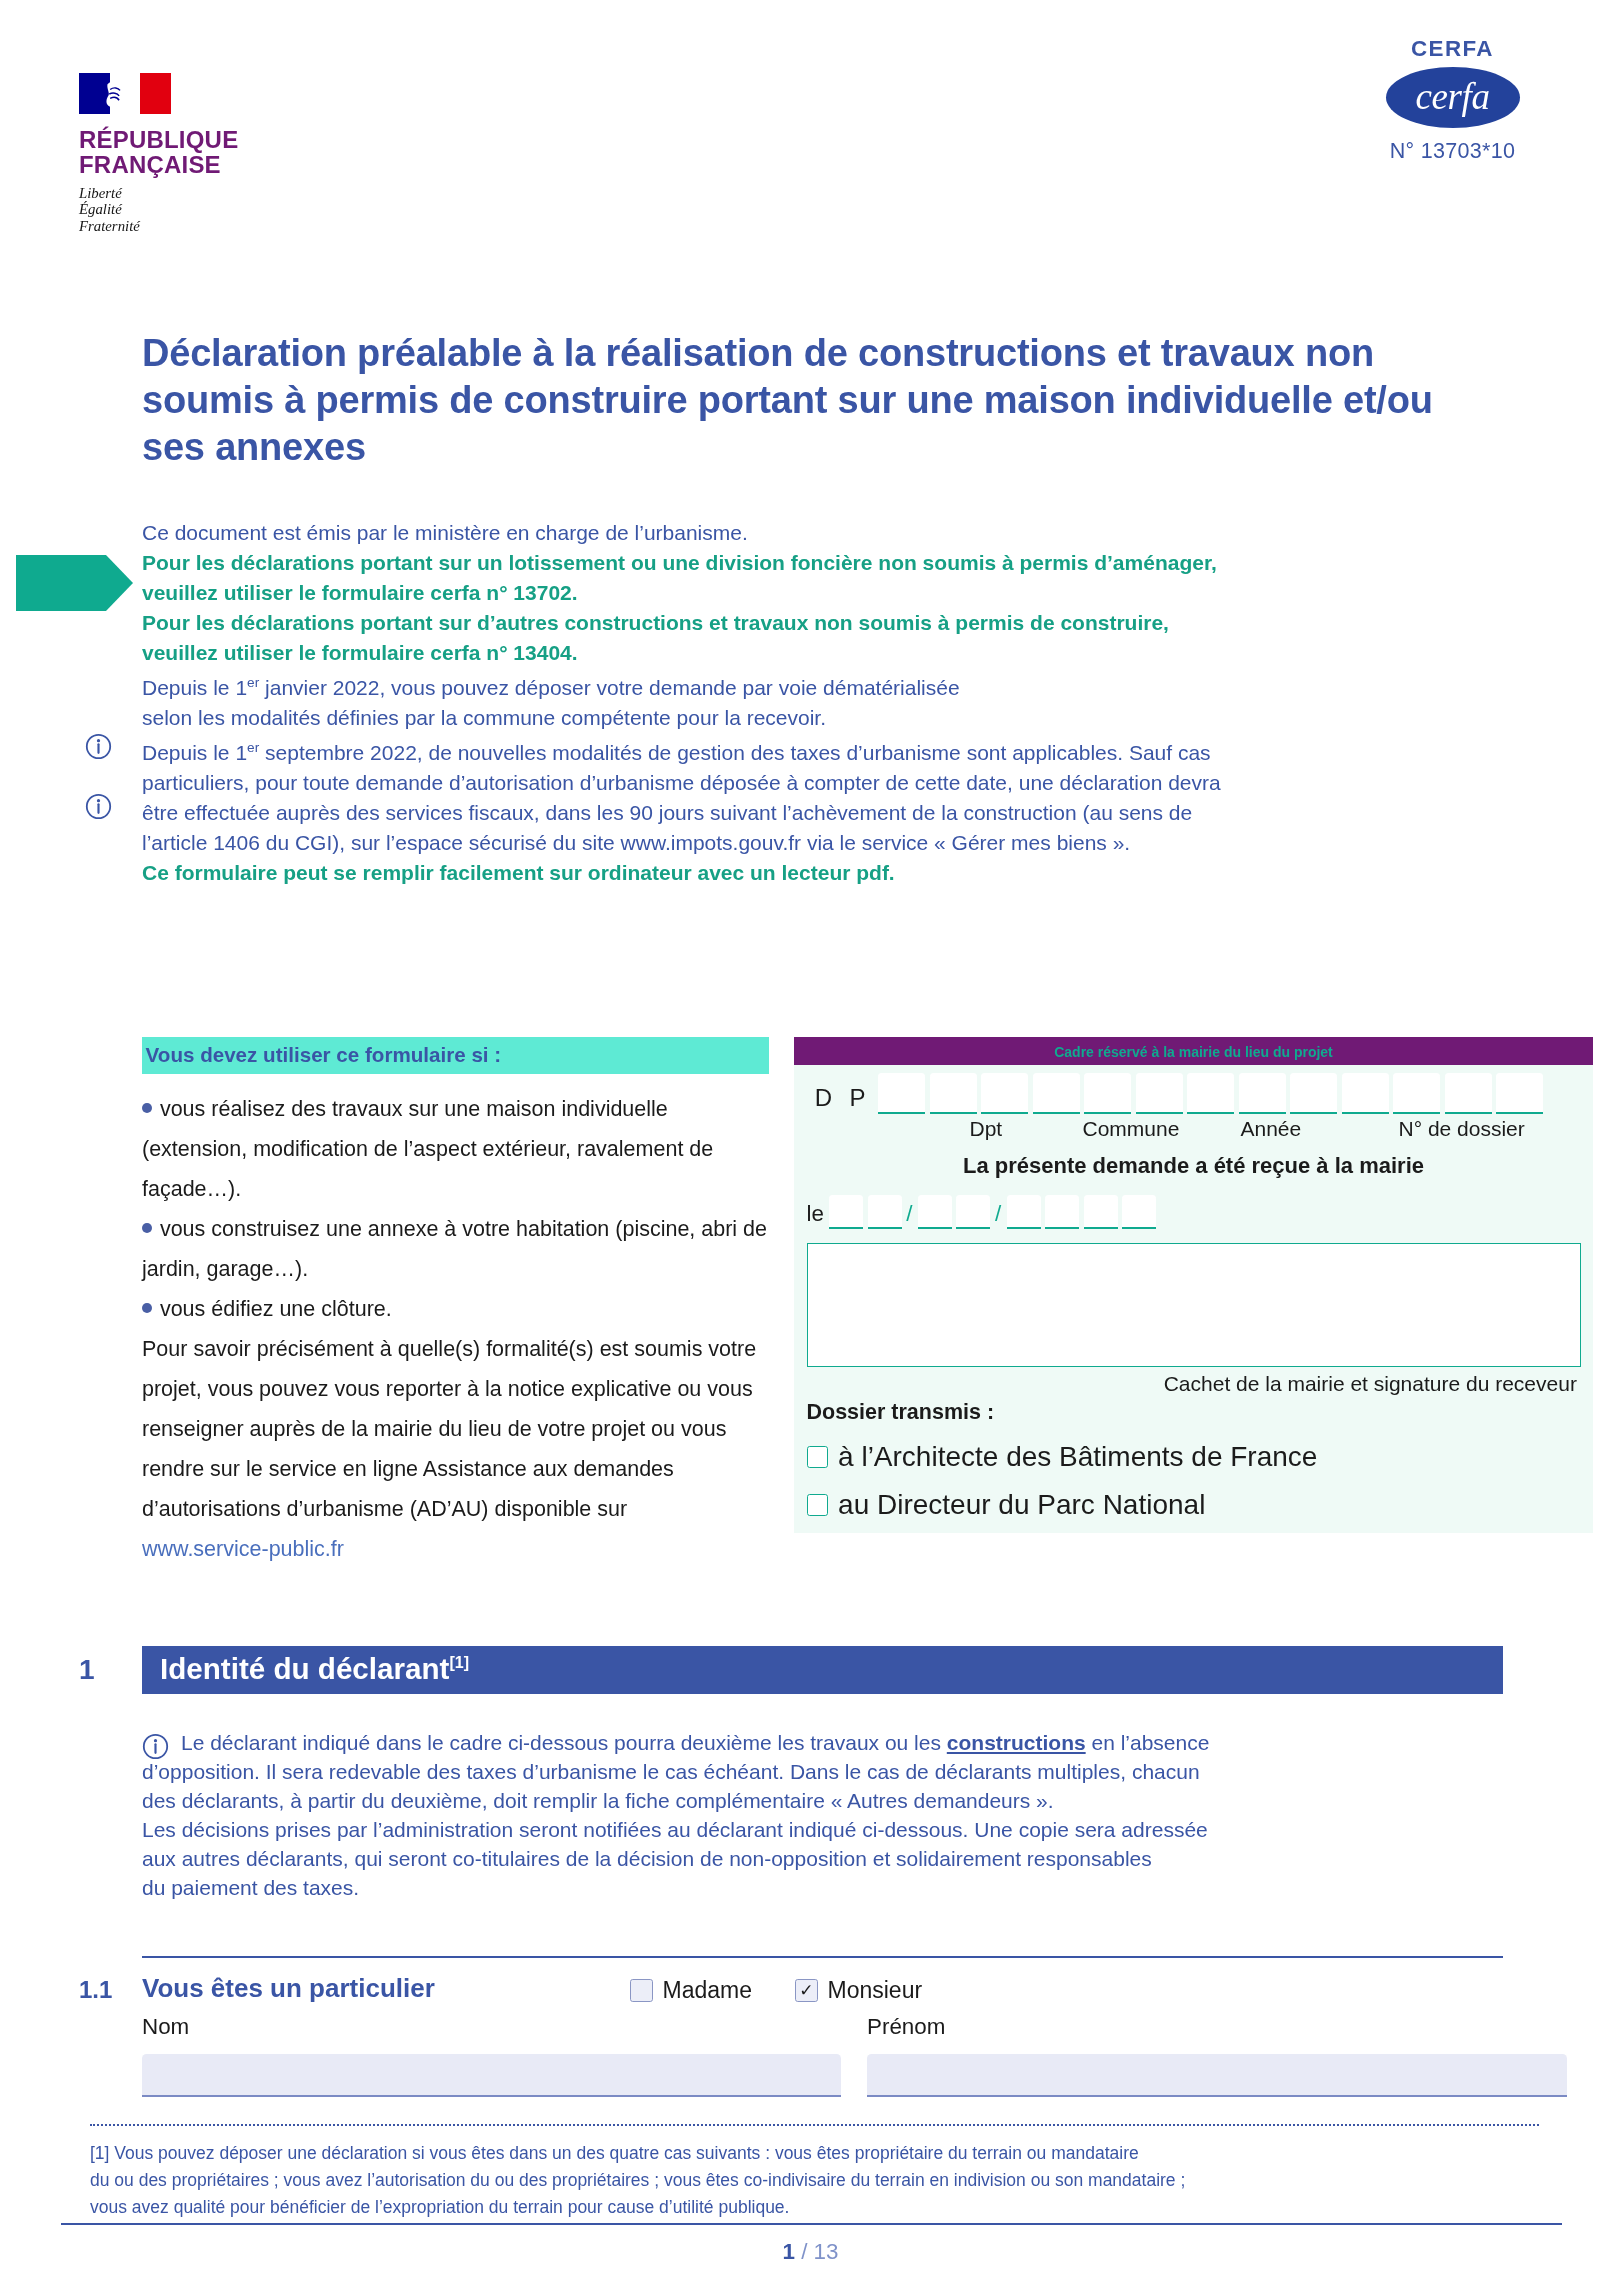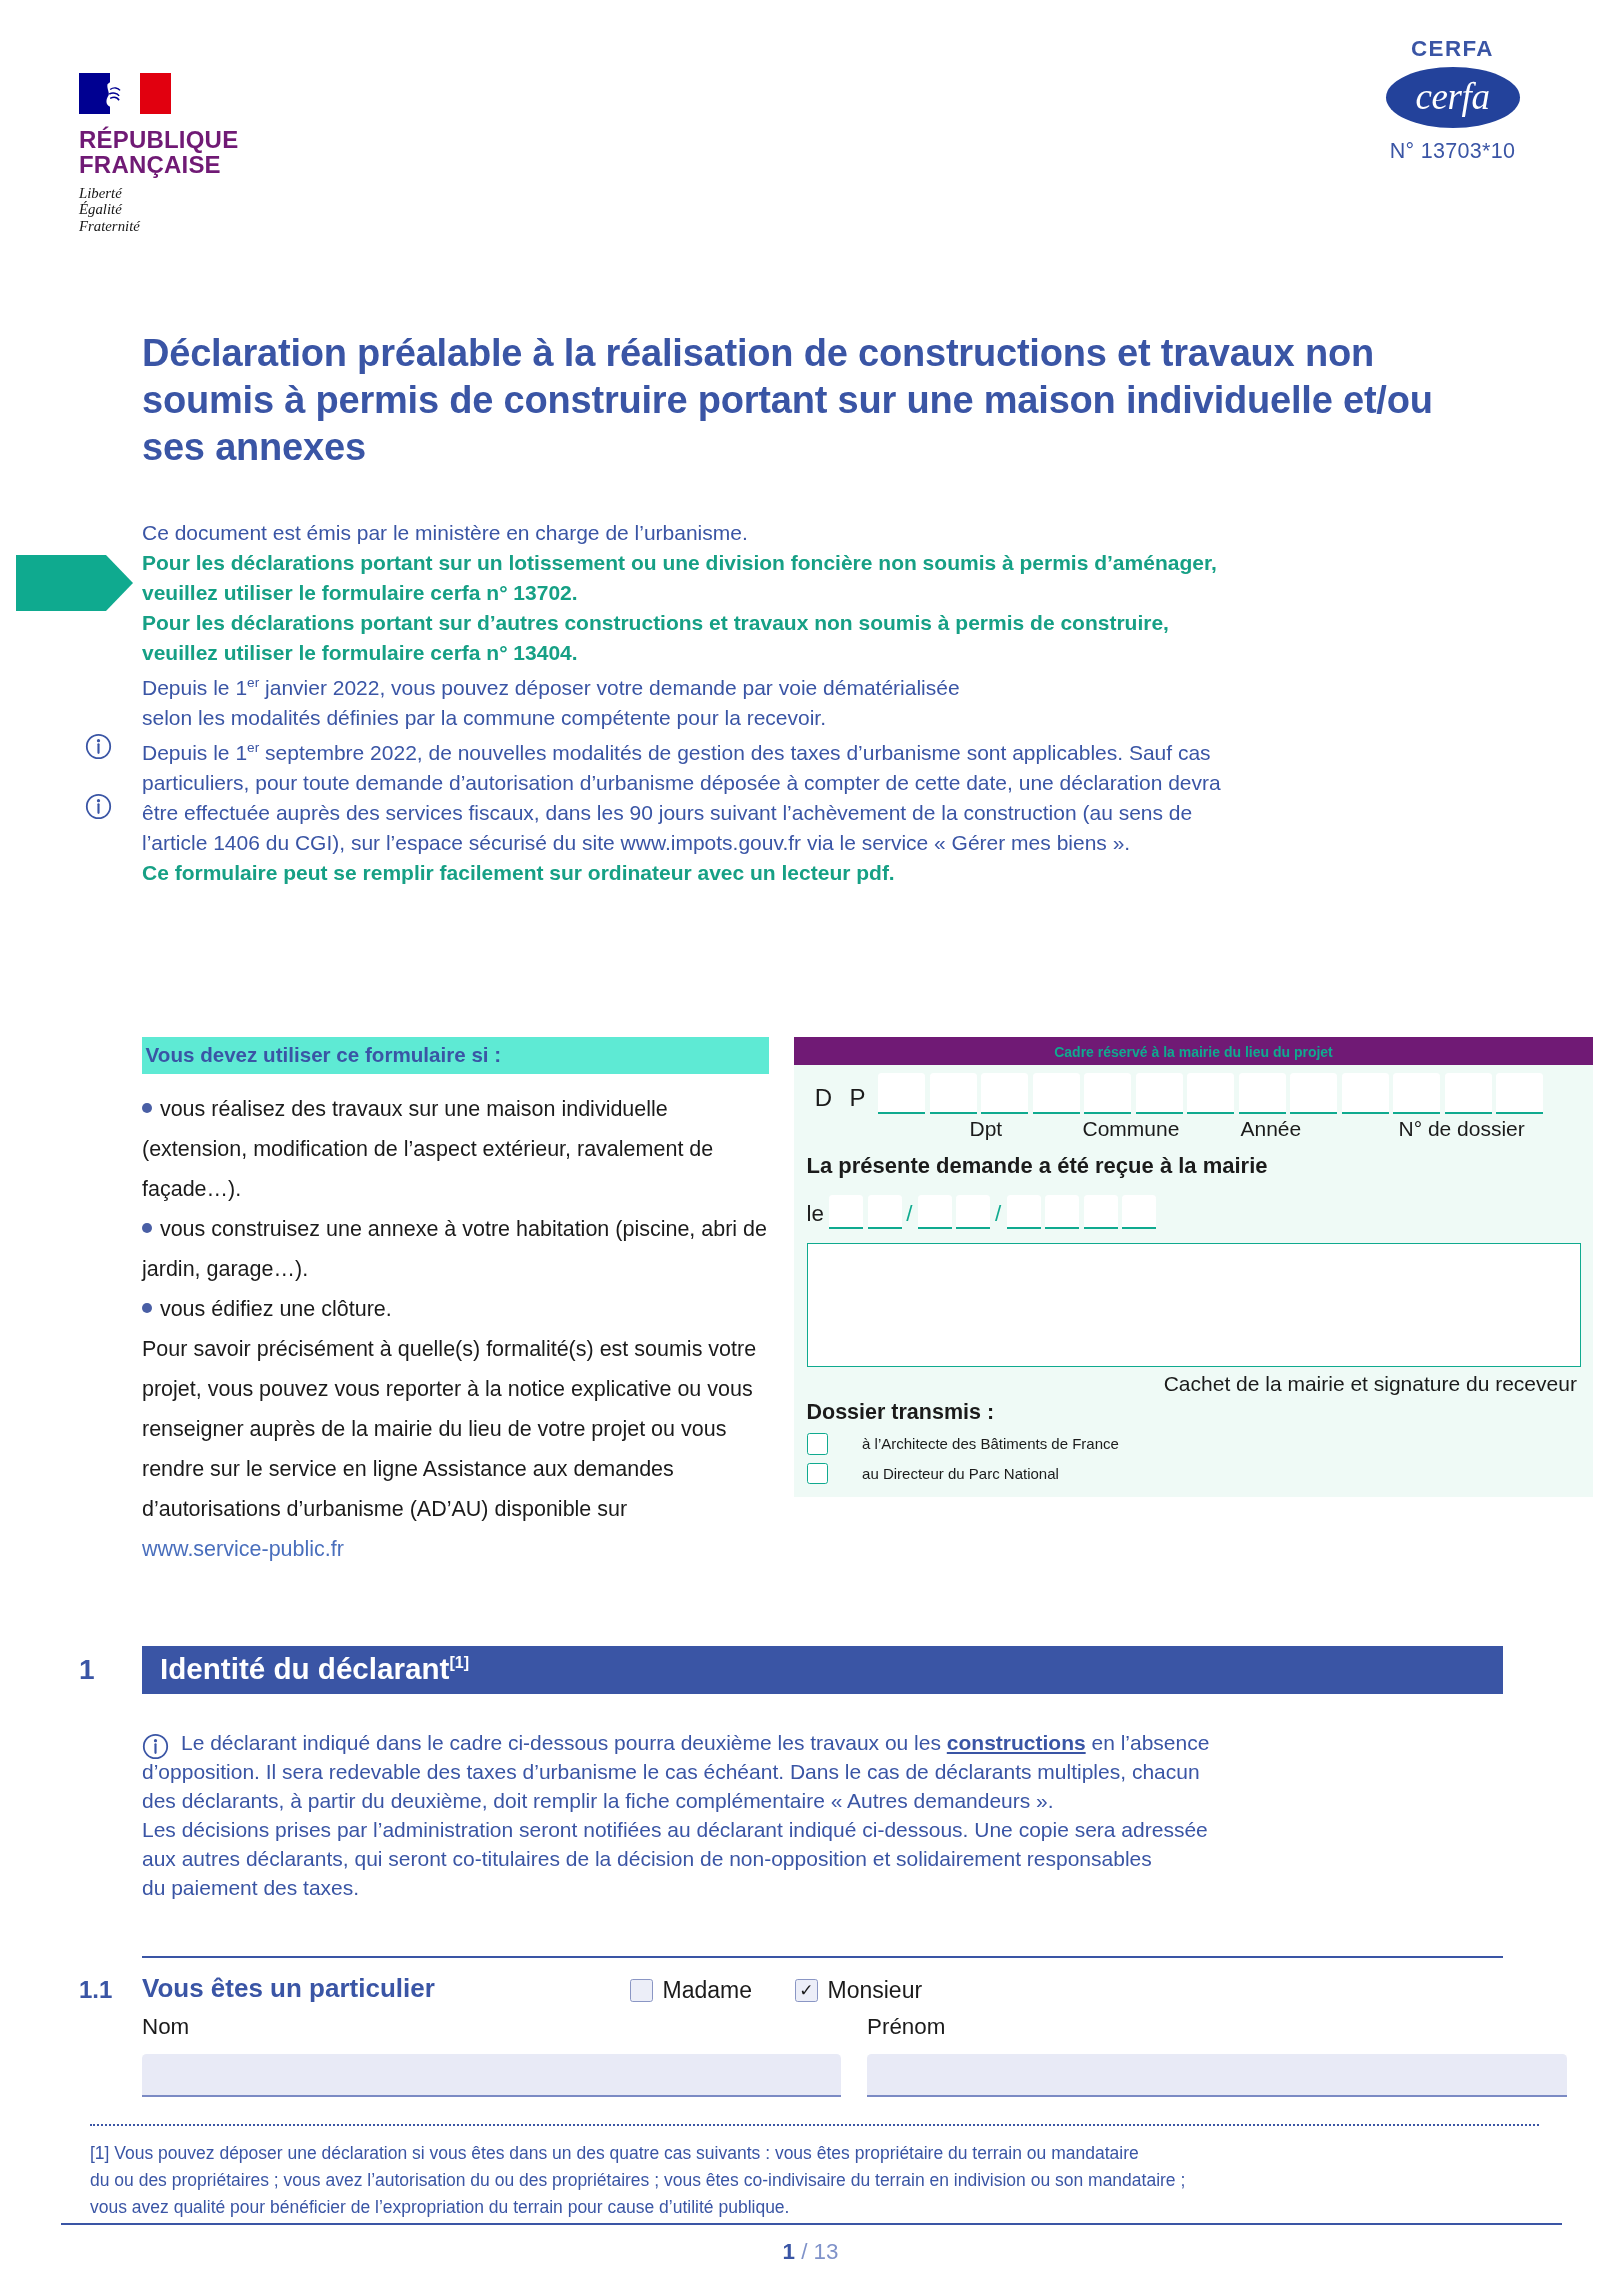--- a/index.html
+++ b/index.html
@@ -234,20 +234,21 @@
     margin-top: 3.6px;
     font-size: 21px;
     color: #1b1b1b;
   }
   .dp-labels span { position: absolute; top: 0; }
   .recue {
     font-weight: 700;
     font-size: 22px;
     margin-top: 5.4px;
     color: #1b1b1b;
+    text-align: center;
   }
   .le-row {
     display: flex;
     align-items: flex-end;
     margin-top: 16px;
     gap: 0;
   }
   .le-label { font-size: 22.4px; margin-right: 5.4px; padding-bottom: 1.8px; }
   .le-cell {
     width: 34px;
@@ -278,24 +279,23 @@
   }
   .dossier-title {
     font-weight: 700;
     font-size: 21.5px;
     margin-top: 3.6px;
     color: #1b1b1b;
   }
   .chk-row {
     display: flex;
     align-items: center;
-    margin-top: 8px;
-    font-size: 15px;
-    color: #1b1b1b;
-    gap: 24px;
+    margin-top: 16px;
+    font-size: 28px;
+    color: #1b1b1b;
   }
   .chk {
     width: 19.7px; height: 19.7px;
     border: 1.8px solid #0faa8f;
     background: #ffffff;
     border-radius: 2.7px;
     margin-right: 9.9px;
     display: inline-block;
   }
 

